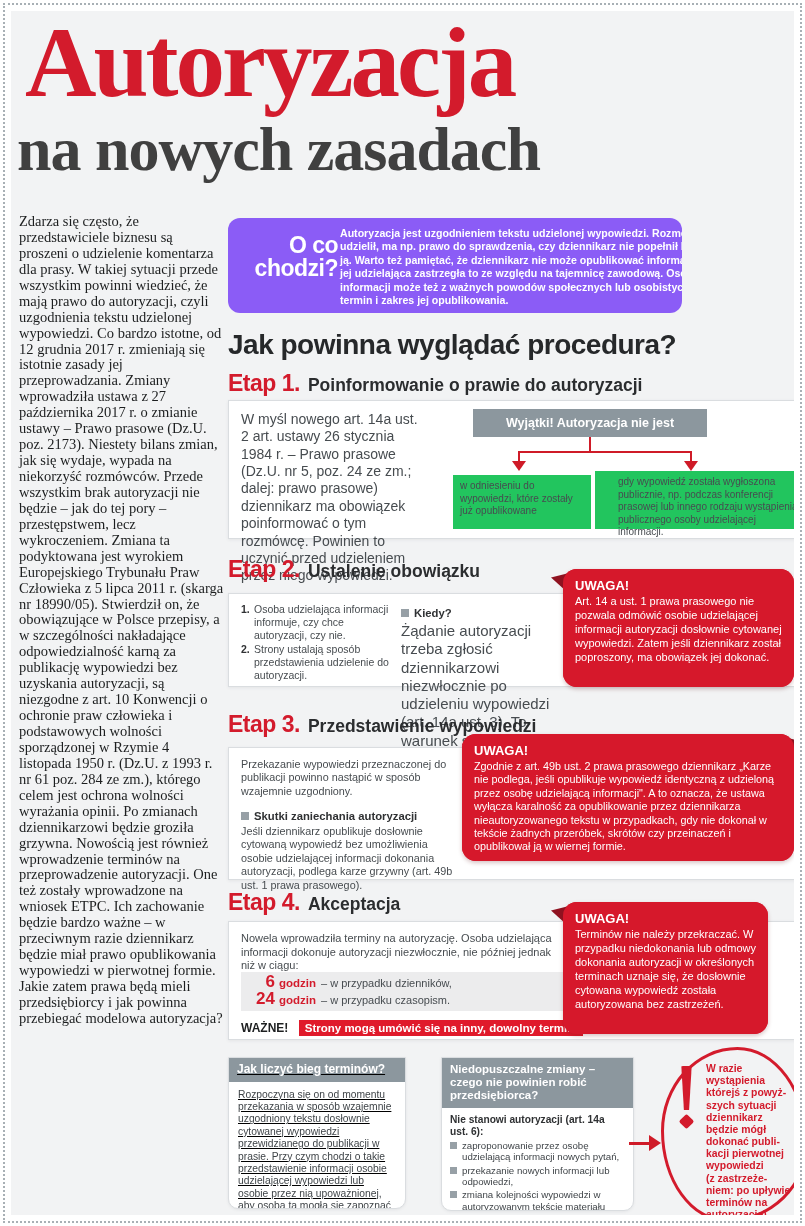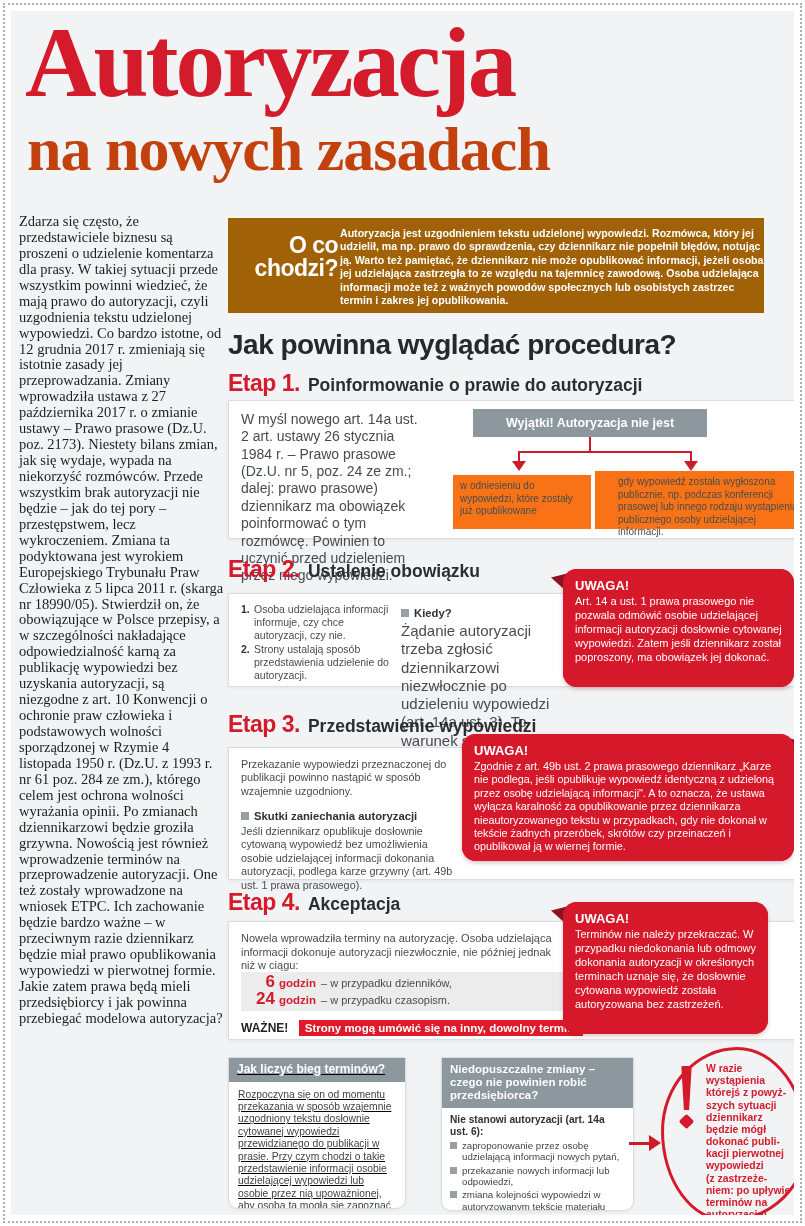--- a/index.html
+++ b/index.html
@@ -3,39 +3,39 @@
 <meta charset="utf-8">
 <style>
   html,body{margin:0;padding:0;}
   body{width:805px;height:1226px;background:#ffffff;font-family:"Liberation Sans",sans-serif;}
   .page{position:relative;width:805px;height:1226px;background:#ffffff;overflow:hidden;}
   .frame{position:absolute;inset:3px;border:2px dotted #a8b0b5;}
   .canvas{position:absolute;left:11px;top:11px;width:783px;height:1204px;background:#f2f3f4;overflow:hidden;}
   .abs{position:absolute;}
 
   .title-red{left:14px;top:0px;font-family:"Liberation Serif",serif;font-weight:700;font-size:99px;line-height:1.05;color:#d31b2c;letter-spacing:-3px;}
-  .subtitle{left:16px;top:106px;font-family:"Liberation Serif",serif;font-weight:700;font-size:62px;line-height:1.05;color:#c2410c;letter-spacing:-1px;}
+  .subtitle{left:6px;top:106px;font-family:"Liberation Serif",serif;font-weight:700;font-size:62px;line-height:1.05;color:#404040;letter-spacing:-1px;}
 
   .intro{left:8px;top:203px;width:205px;font-family:"Liberation Serif",serif;font-size:14.5px;line-height:1.1;color:#1c1e1f;}
 
-  .about{left:217px;top:207px;width:536px;height:95px;background:#a16207;border-radius:0;overflow:hidden;}
+  .about{left:217px;top:207px;width:454px;height:95px;background:#8b5cf6;border-radius:12px;overflow:hidden;}
   .about-title{position:absolute;left:8px;top:16px;width:102px;text-align:right;color:#fff;font-weight:700;font-size:23px;line-height:1.02;letter-spacing:-0.5px;}
   .about-body{position:absolute;left:112px;top:9px;width:426px;color:#fff;font-weight:700;font-size:10.6px;line-height:1.27;}
 
   .proc-heading{left:217px;top:318px;font-size:28px;font-weight:800;color:#26282a;letter-spacing:-0.5px;}
 
   .etap-h{display:flex;align-items:baseline;}
   .etap-label{color:#d31b2c;font-size:23px;font-weight:800;letter-spacing:-0.5px;}
   .etap-title{color:#2b2d2f;font-size:17.5px;font-weight:800;margin-left:8px;}
 
   .wbox{background:#ffffff;border:1px solid #dadde0;box-shadow:0 1px 3px rgba(60,70,80,0.08);}
   .t{font-size:14px;line-height:1.24;color:#474c50;}
   .gray-head{background:#8c979e;color:#fff;font-weight:700;}
 
-  .gbox{background:#f97316;color:#474c50;}
+  .gbox{background:#22c55e;color:#474c50;}
   .vline{background:#cf1b28;width:2px;}
   .hline{background:#cf1b28;height:2px;}
   .arrow-down{width:0;height:0;border-left:7px solid transparent;border-right:7px solid transparent;border-top:10px solid #cf1b28;}
 
   .sq{display:inline-block;width:8px;height:8px;background:#97a0a6;margin-right:5px;}
   .subhead{font-size:11.3px;font-weight:800;color:#2f3133;}
 
   .uwaga{background:#d6182b;border-radius:14px;box-shadow:0 2px 4px rgba(100,20,25,0.25);color:#fff;}
   .uwaga .fold{position:absolute;width:26px;height:30px;background:#8f1220;z-index:0;}
   .fold-left{left:-12px;top:2px;clip-path:polygon(100% 0,100% 100%,0 22%);}

